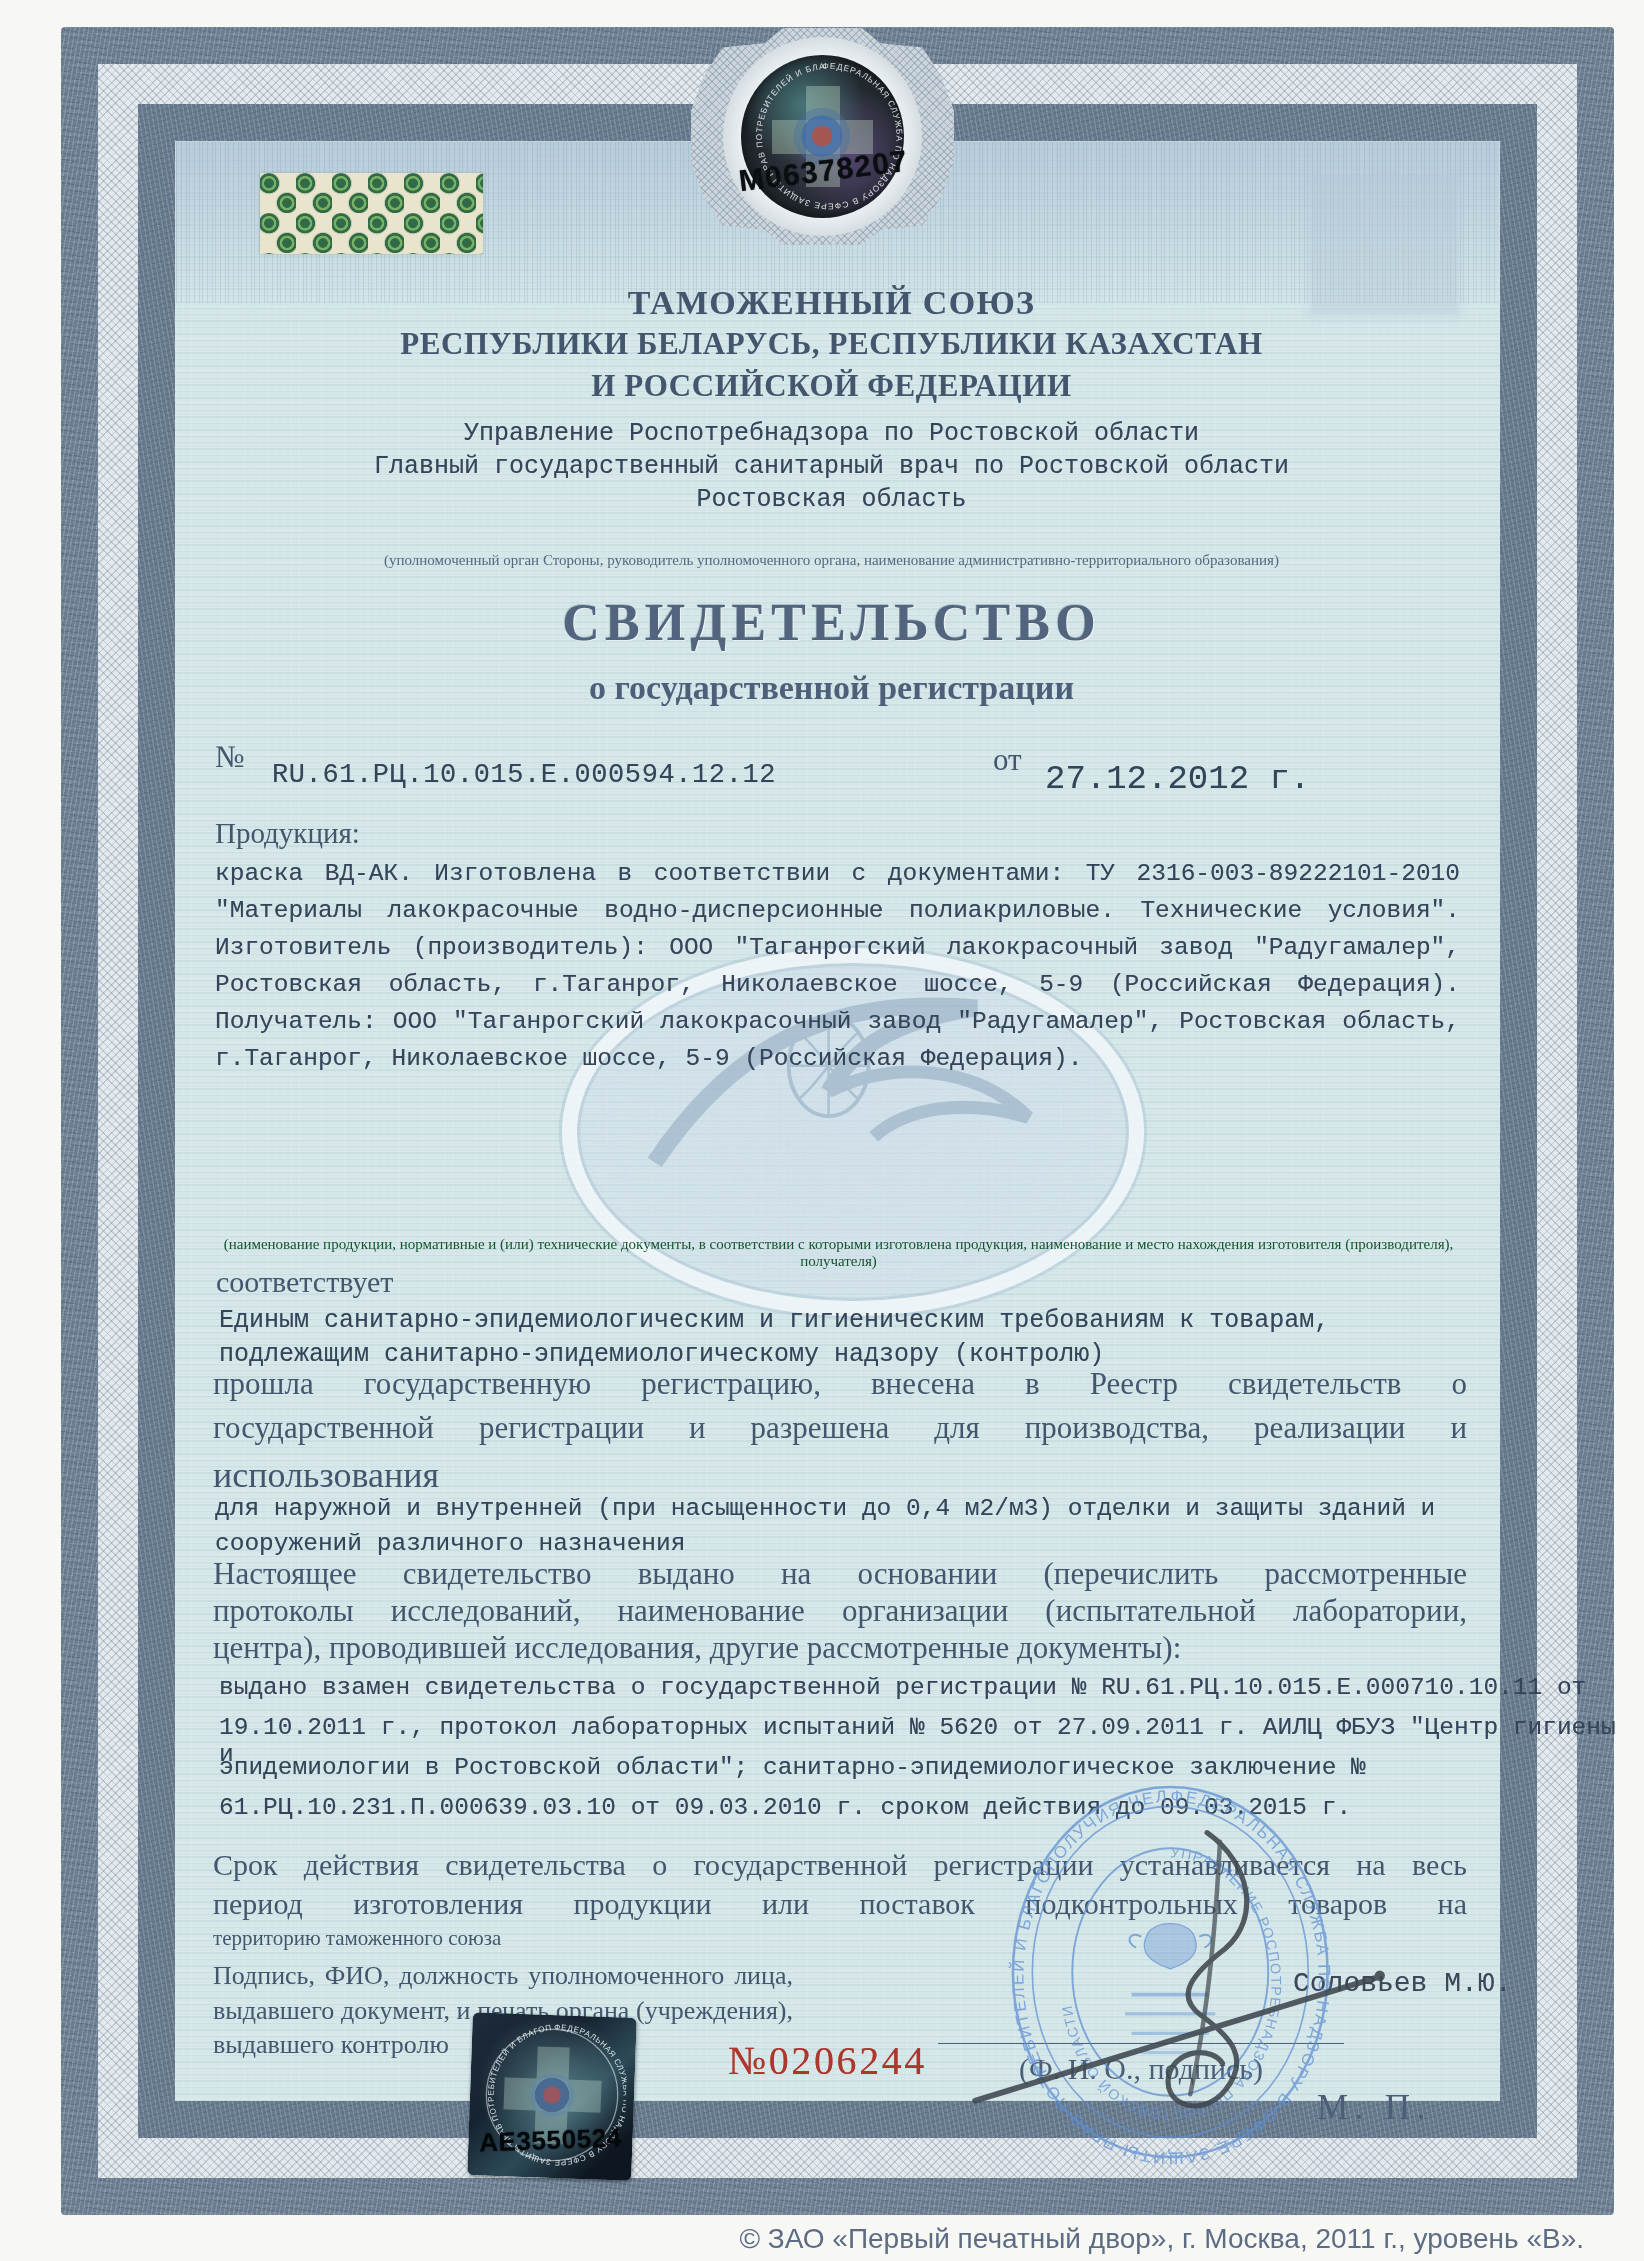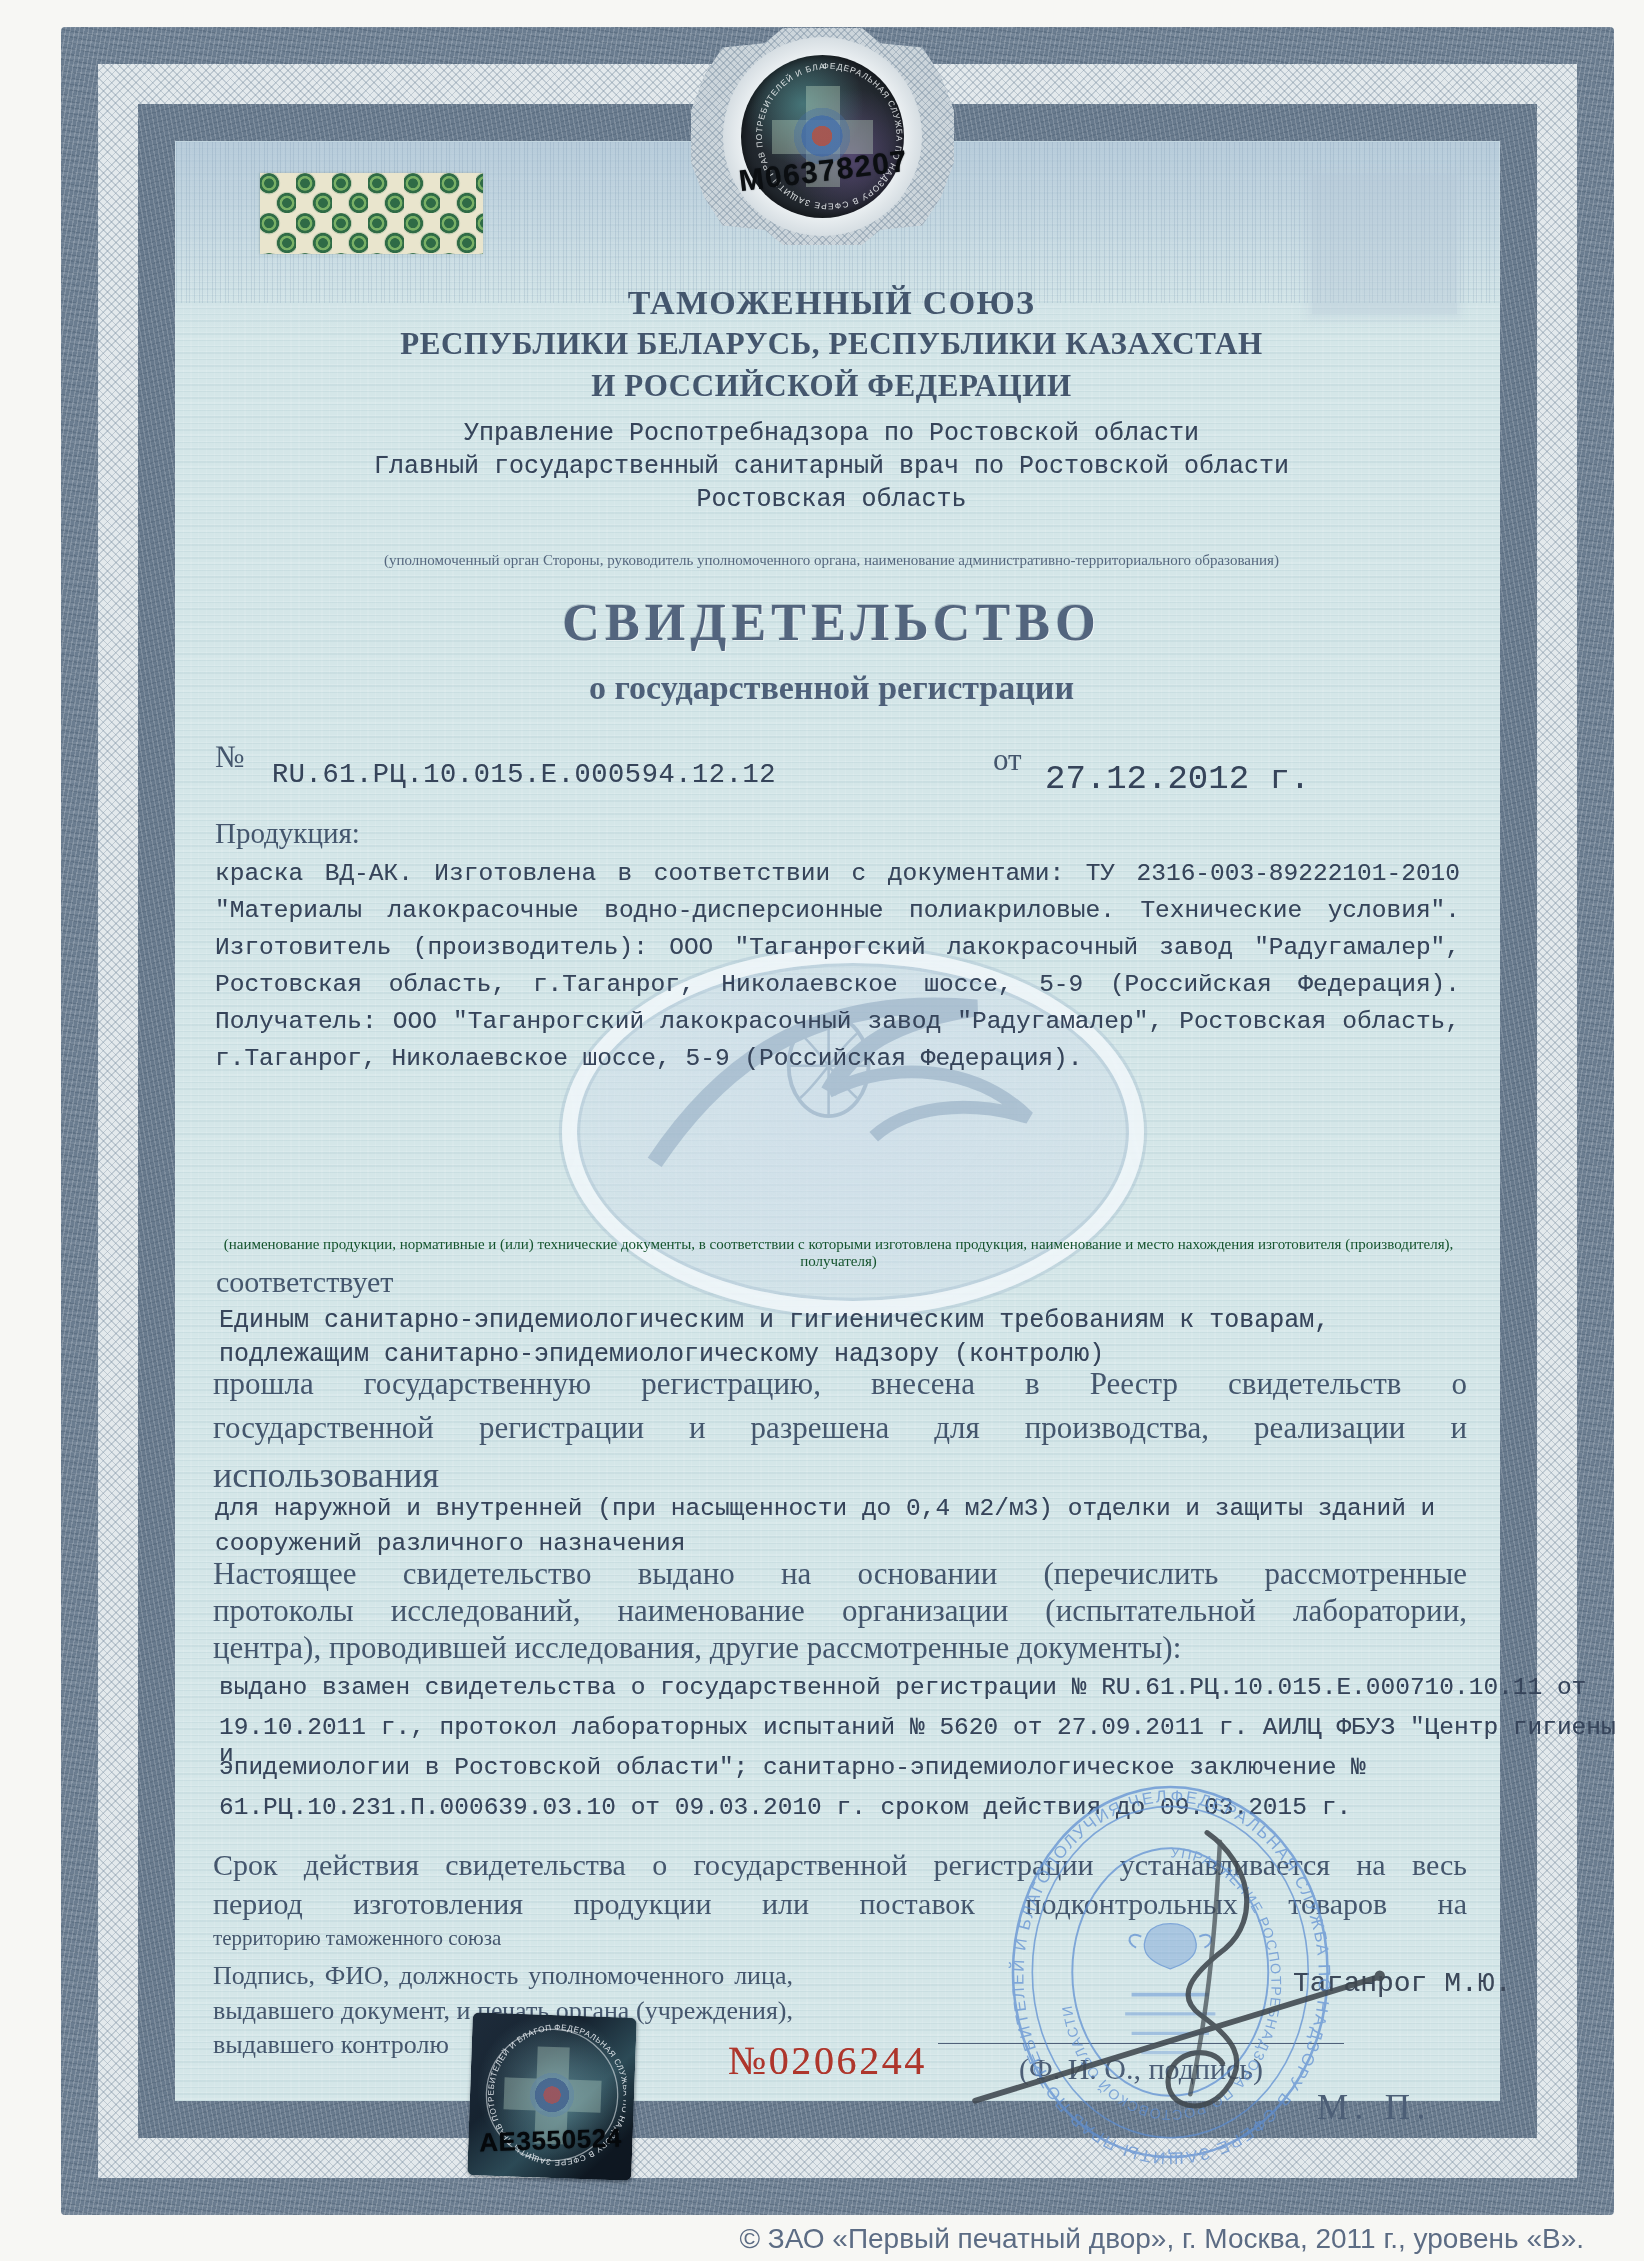--- a/index.html
+++ b/index.html
@@ -227,21 +227,21 @@
 <div class="abs txt ser jline" style="left:213px;top:1887px;width:1254px;font-size:30px;">период изготовления продукции или поставок подконтрольных товаров на</div>
 <div class="abs txt ser" style="left:213px;top:1926px;font-size:21px;">территорию таможенного союза</div>
 
 <div class="abs txt ser jline" style="left:213px;top:1961px;width:580px;font-size:26px;">Подпись, ФИО, должность уполномоченного лица,</div>
 <div class="abs txt ser jline" style="left:213px;top:1996px;width:580px;font-size:26px;">выдавшего документ, и печать органа (учреждения),</div>
 <div class="abs txt ser" style="left:213px;top:2030px;font-size:26px;">выдавшего контролю</div>
 
 <div class="abs rednum ser">№0206244</div>
 <div class="abs sigline"></div>
 <div class="abs txt ctr ser" style="left:980px;top:2052px;width:322px;font-size:30px;color:#4c5e76;">(Ф. И. О., подпись)</div>
-<div class="abs txt typ" style="left:1293px;top:1968px;font-size:28px;color:#3c4859;">Таганрог М.Ю.</div>
+<div class="abs txt typ" style="left:1293px;top:1968px;font-size:28px;color:#3c4859;">Соловьев М.Ю.</div>
 <div class="abs txt ser" style="left:1317px;top:2088px;font-size:35px;letter-spacing:6.4px;color:#4c5e76;">М. П.</div>
 
 <svg class="abs stampwrap" width="361" height="413" viewBox="0 0 560 640">
   <defs>
     <filter id="blurS">
         <feGaussianBlur stdDeviation="1.1"></feGaussianBlur>
       </filter>
     <path id="arcOut" d="M 275 46 A 229 272 0 1 1 274 46.01" fill="none"></path>
     <path id="arcIn" d="M 275 132 A 156 196 0 1 1 274 132.01" fill="none"></path>
   </defs>

